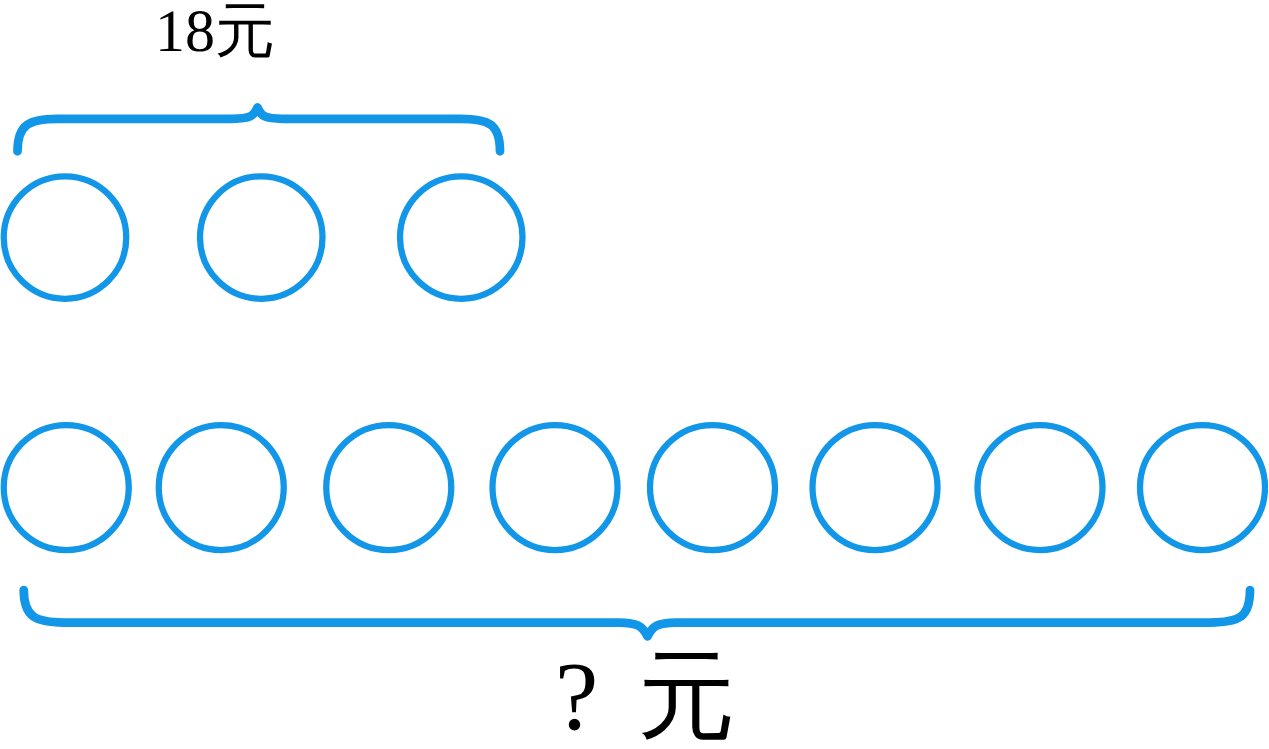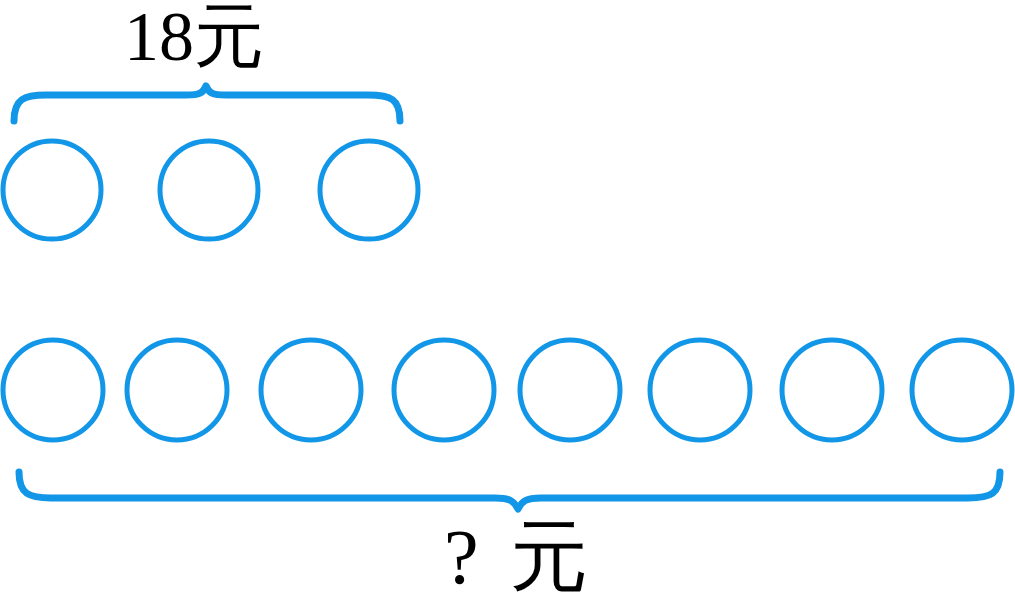--- a/index.html
+++ b/index.html
@@ -29,21 +29,21 @@
     position: absolute;
     color: #000000;
     font-family: "Liberation Serif", serif;
     white-space: nowrap;
     line-height: 1;
     -webkit-font-smoothing: antialiased;
   }
   #top-label {
     left: 124px;
     top: 2px;
-    font-size: 70px;
+    font-size: 48px;
     letter-spacing: 0px;
   }
   #bottom-label {
     left: 444px;
     top: 518px;
     font-size: 78px;
     letter-spacing: 6px;
   }
 </style>
 </head>

